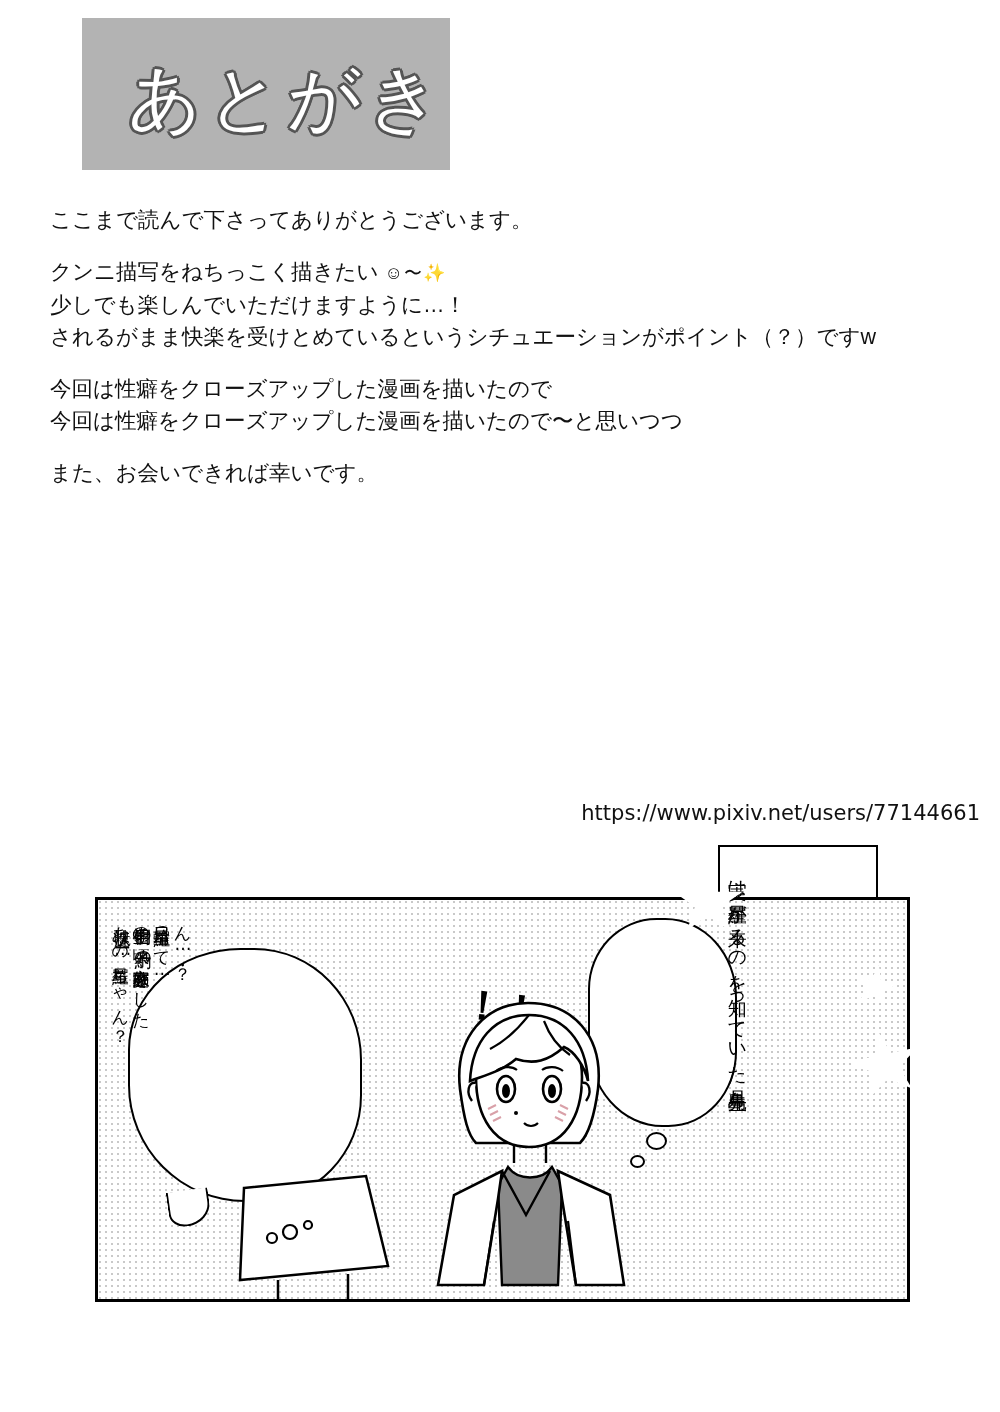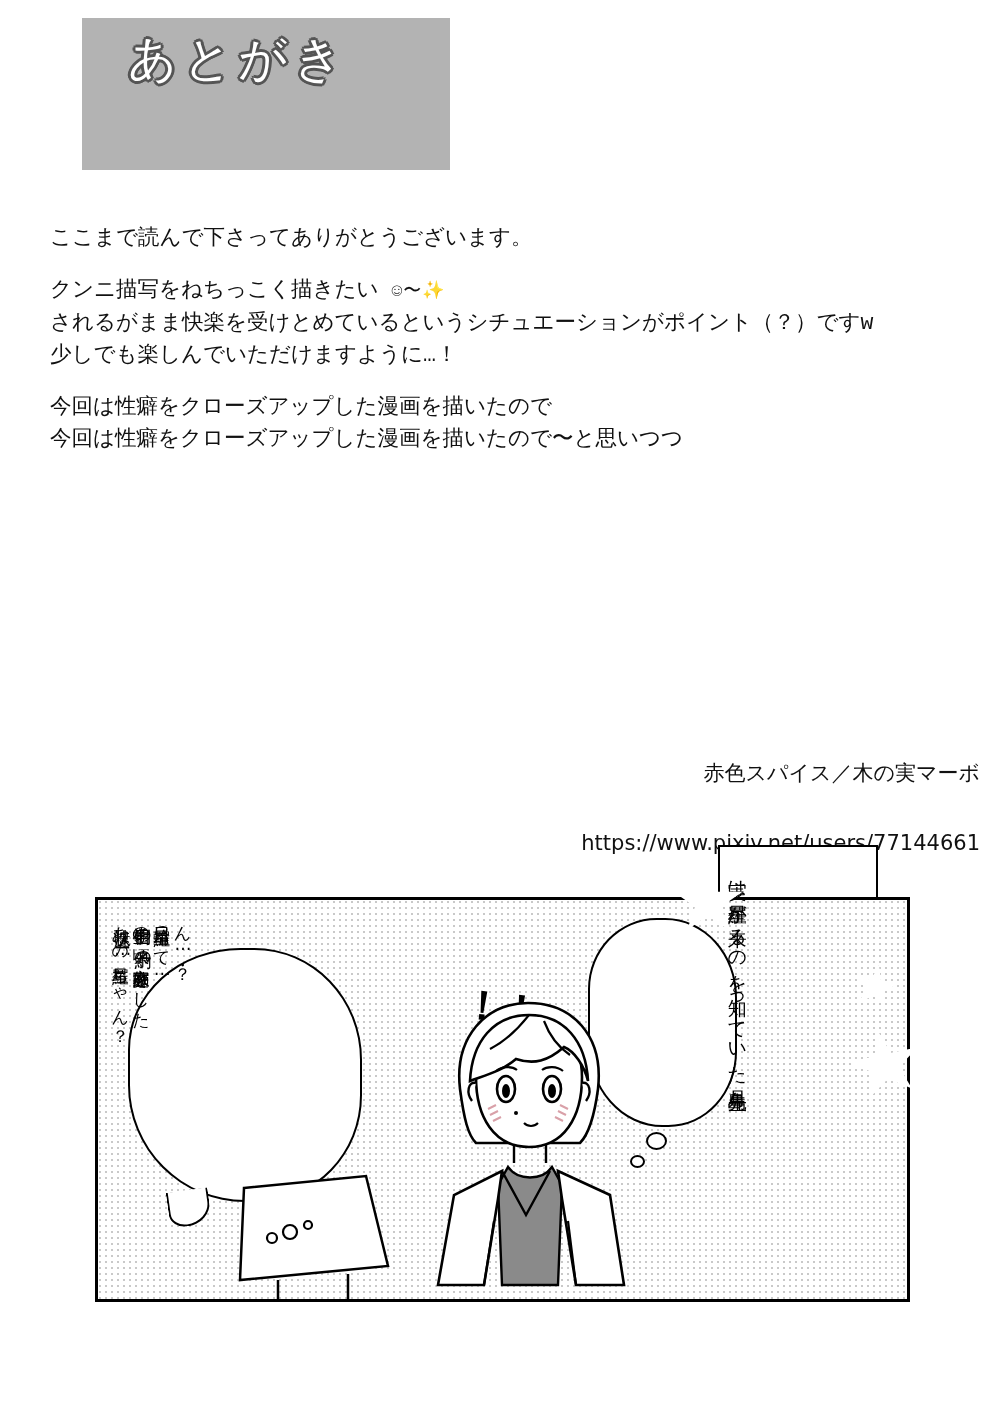--- a/index.html
+++ b/index.html
@@ -21,43 +21,43 @@
     position: absolute;
     left: 82px;
     top: 18px;
     width: 368px;
     height: 152px;
     background: #b3b3b3;
   }
   .title-text {
     position: absolute;
     left: 128px;
-    top: 38px;
-    font-size: 48px;
+    top: 62px;
+    font-size: 72px;
     line-height: 1;
     letter-spacing: 6px;
     color: #ffffff;
-    font-family: Liberation Mono, monospace;
+    font-family: Liberation Sans, sans-serif;
     text-shadow:
       -2px -2px 0 #555, 2px -2px 0 #555,
       -2px  2px 0 #555, 2px  2px 0 #555,
       -3px  0   0 #555, 3px  0   0 #555,
        0   -3px 0 #555, 0    3px 0 #555;
     white-space: nowrap;
   }
 
   
   .body-text {
     position: absolute;
     left: 50px;
-    top: 222px;
+    top: 204px;
     width: 930px;
     font-size: 21.5px;
     line-height: 32px;
-    font-family: Liberation Mono, monospace;
+    font-family: Liberation Sans, sans-serif;
     color: #111;
   }
   .para { margin: 0 0 20px 0; }
   .line { white-space: nowrap; position: relative; }
 
   .emoji-inline {
     font-size: 18px;
     letter-spacing: 1px;
   }
   .doodle {
@@ -239,34 +239,36 @@
 
   <div class="para">
     <div class="line">ここまで読んで下さってありがとうございます。</div>
   </div>
 
   <div class="para">
     <div class="line">
       <span>クンニ描写をねちっこく描きたい</span>
       <span class="emoji-inline">☺〜✨</span>
     </div>
+    <div class="line">少しでも楽しんでいただけますように…！</div>
     <div class="line">されるがまま快楽を受けとめているというシチュエーションがポイント（？）ですw</div>
-    <div class="line">少しでも楽しんでいただけますように…！</div>
   </div>
 
 
   <div class="para">
     <div class="line">今回は性癖をクローズアップした漫画を描いたので</div>
     <div class="line">今回は性癖をクローズアップした漫画を描いたので〜と思いつつ</div>
   </div>
 
+  <div class="para">
+    <div class="line">また、お会いできれば幸いです。</div>
+  </div>
 </div>
 
 <div class="signature">
-  <div>赤色スパイス／木の実マーボ</div>
   <div class="url">https://www.pixiv.net/users/77144661</div>
 </div>
 
 <div class="caption-box"></div>
 <div class="caption-text vtext">実は星羅が来るのを知っていた月島先生</div>
 <div class="star star-a"></div>
 <div class="star star-c"></div>
 <div class="star star-b"></div>
 
 <div class="panel">

